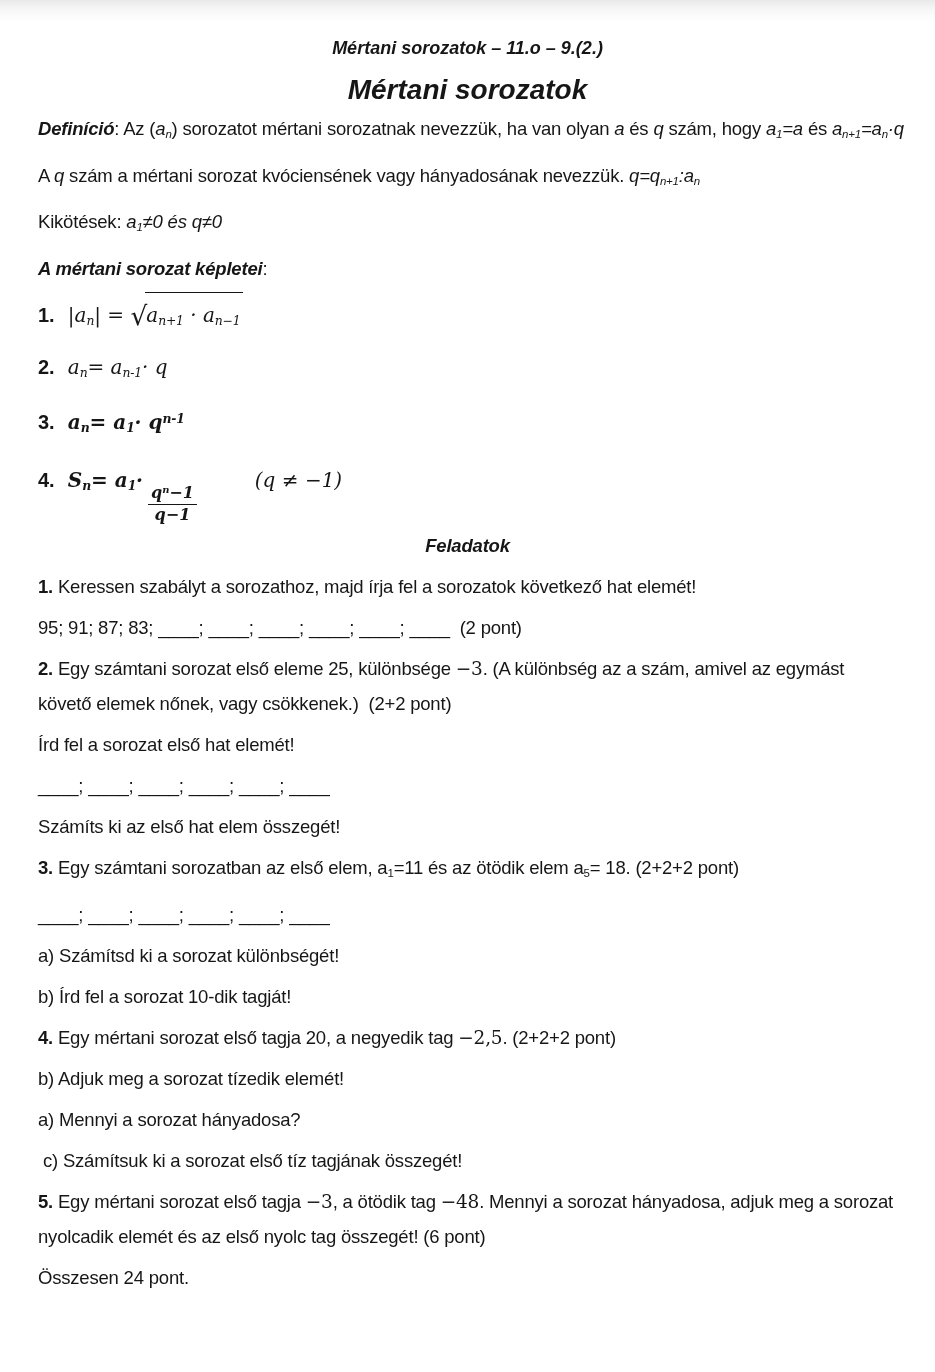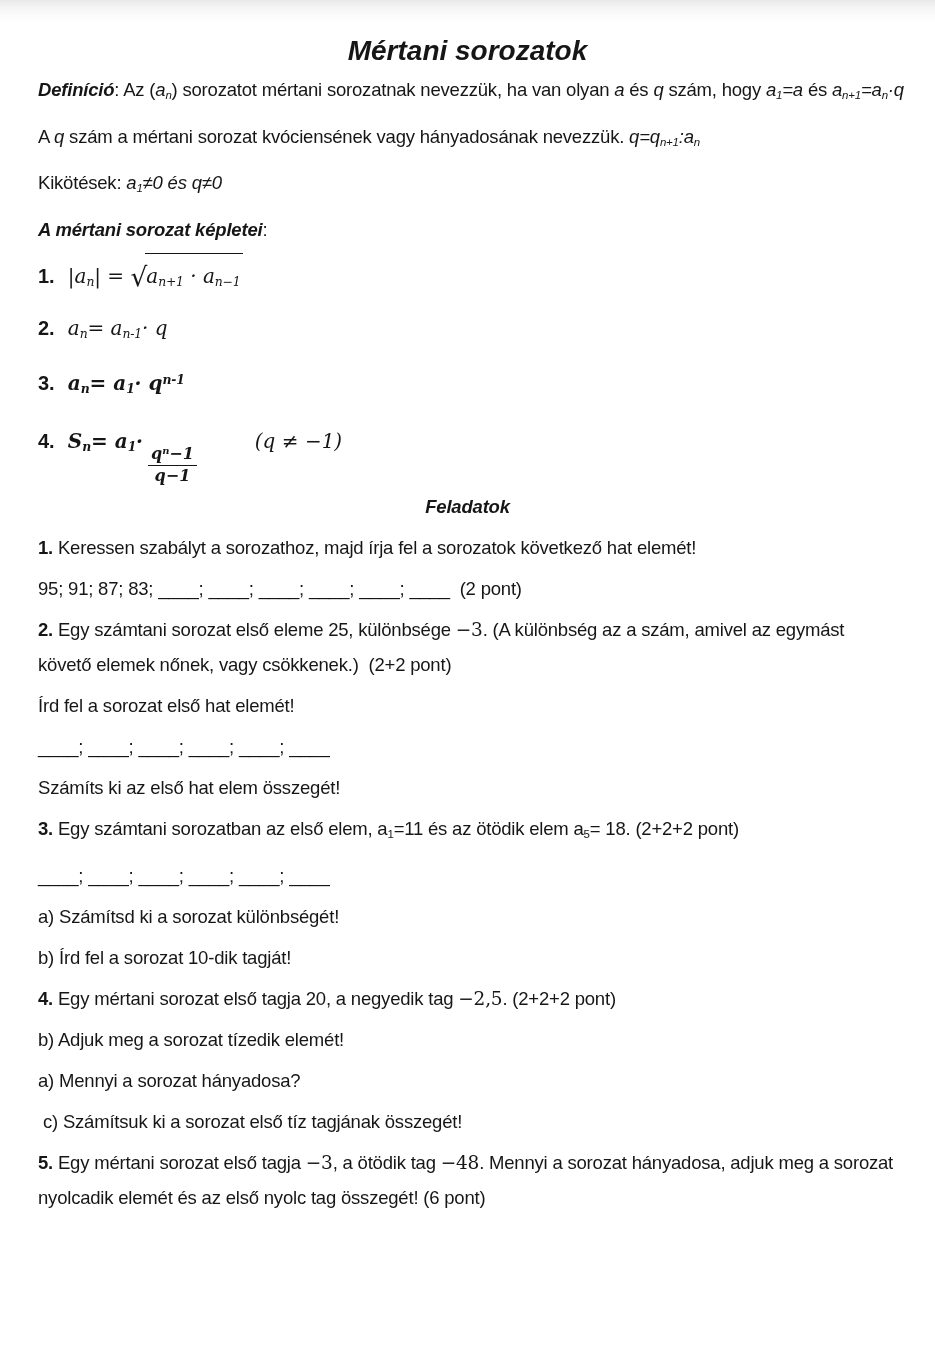--- a/index.html
+++ b/index.html
@@ -37,20 +37,21 @@
   .frac{display:inline-flex;flex-direction:column;text-align:center;vertical-align:-0.72em;font-size:80%;line-height:1.15;margin:0 6px 0 5px;}
   .frac .fr-num{border-bottom:1.5px solid #161616;padding:0 3px 1px;}
   .frac .fr-den{padding-top:1px;}
 </style>
 </head>
 <body>
 
 <div class="top-shadow"></div>
 
 <div class="doc">
+  <div class="doc-title center">Mértani sorozatok – 11.o – 9.(2.)</div>
   <div class="main-heading center">Mértani sorozatok</div>
 
   <p class="line nowrap"><span class="b i">Definíció</span><span>: Az (</span><span class="i">a</span><span class="i sub">n</span><span>) sorozatot mértani sorozatnak nevezzük, ha van olyan </span><span class="i">a</span><span> és </span><span class="i">q</span><span> szám, hogy </span><span class="i">a</span><span class="i sub">1</span><span class="i">=a</span><span> és </span><span class="i">a</span><span class="i sub">n+1</span><span class="i">=a</span><span class="i sub">n</span><span class="i">·q</span></p>
   <p class="line"><span>A </span><span class="i">q</span><span> szám a mértani sorozat kvóciensének vagy hányadosának nevezzük. </span><span class="i">q=q</span><span class="i sub">n+1</span><span class="i">:a</span><span class="i sub">n</span></p>
   <p class="line"><span>Kikötések: </span><span class="i">a</span><span class="i sub">1</span><span class="i">≠0 és q≠0</span></p>
   <p class="line"><span class="b i">A mértani sorozat képletei</span><span>:</span></p>
 
   <p class="line formula f-rad"><span class="b">1.</span><span class="gap"></span><span class="m">|</span><span class="m">a</span><span class="m sub">n</span><span class="m">| = </span><span class="rad">√</span><span class="ovl"><span class="m">a</span><span class="m sub">n+1</span><span class="m"> · </span><span class="m">a</span><span class="m sub">n−1</span></span></p>
   <p class="line formula f-reg"><span class="b">2.</span><span class="gap"></span><span class="m">a</span><span class="m sub">n</span><span class="m">= </span><span class="m">a</span><span class="m sub">n-1</span><span class="m">· </span><span class="m">q</span></p>
   <p class="line formula f-reg"><span class="b">3.</span><span class="gap"></span><span class="m b">a</span><span class="m b sub">n</span><span class="m b">= </span><span class="m b">a</span><span class="m b sub">1</span><span class="m b">· </span><span class="m b">q</span><span class="m b sup">n-1</span></p>
@@ -74,13 +75,14 @@
   <p class="line">a) Számítsd ki a sorozat különbségét!</p>
   <p class="line">b) Írd fel a sorozat 10-dik tagját!</p>
 
   <p class="line"><span class="b">4.</span><span> Egy mértani sorozat első tagja 20, a negyedik tag </span><span class="mu">−2,5</span><span>. (2+2+2 pont)</span></p>
   <p class="line">b) Adjuk meg a sorozat tízedik elemét!</p>
   <p class="line">a) Mennyi a sorozat hányadosa?</p>
   <p class="line">&nbsp;c) Számítsuk ki a sorozat első tíz tagjának összegét!</p>
 
   <p class="line"><span class="b">5.</span><span> Egy mértani sorozat első tagja </span><span class="mu">−3</span><span>, a ötödik tag </span><span class="mu">−48</span><span>. Mennyi a sorozat hányadosa, adjuk meg a sorozat nyolcadik elemét és az első nyolc tag összegét! (6 pont)</span></p>
 
+  <p class="line">Összesen 24 pont.</p>
 </div>
 
 </body></html>

